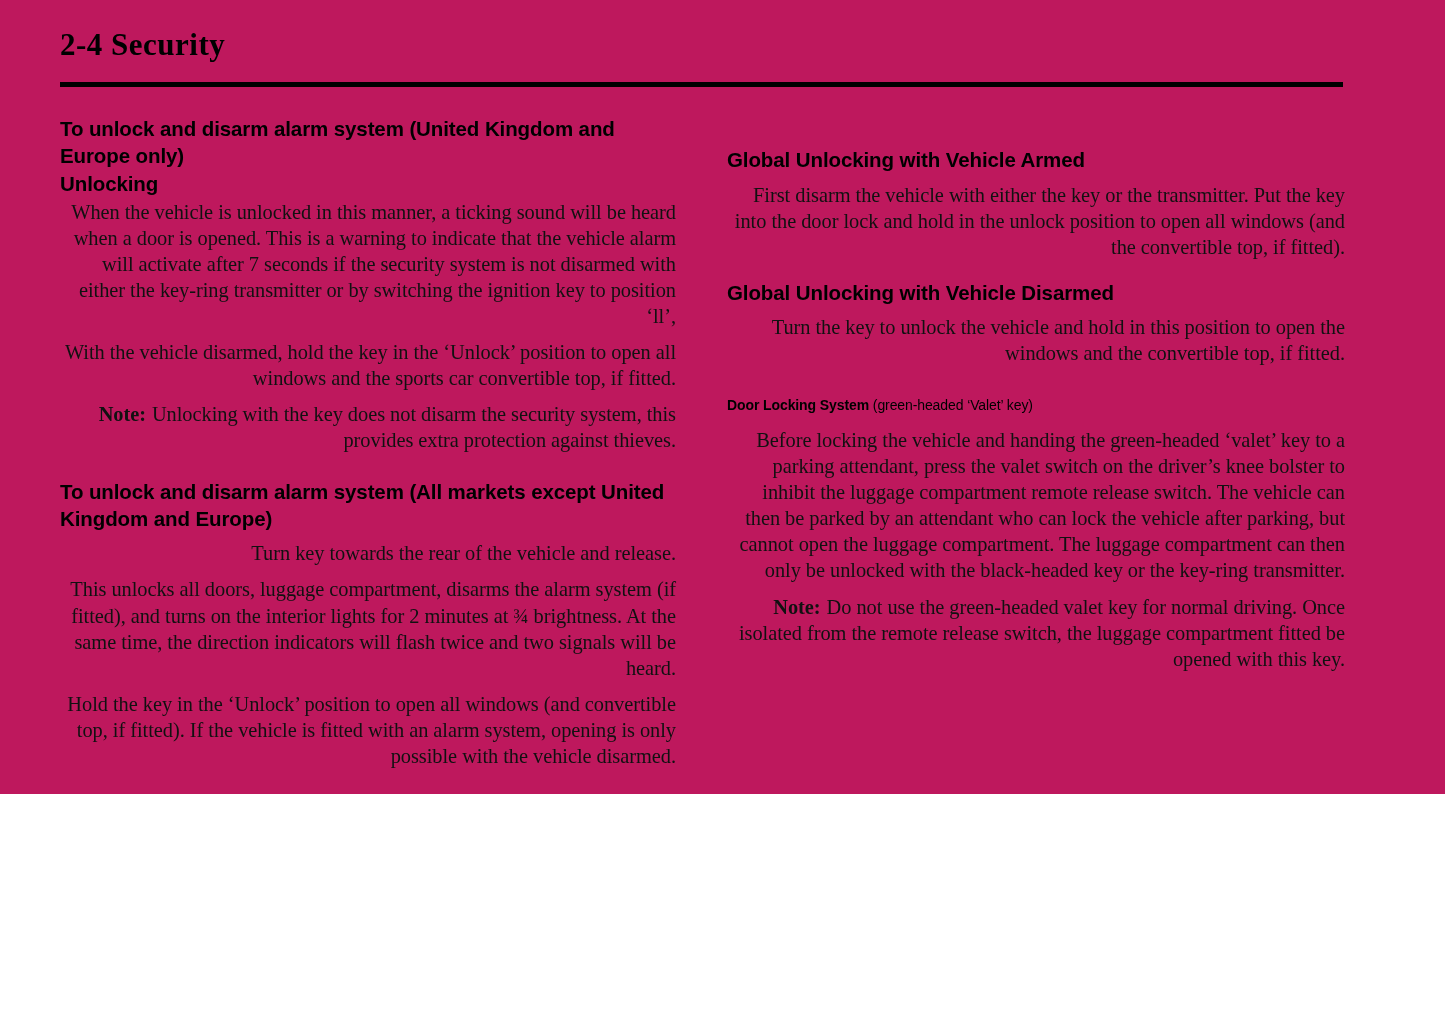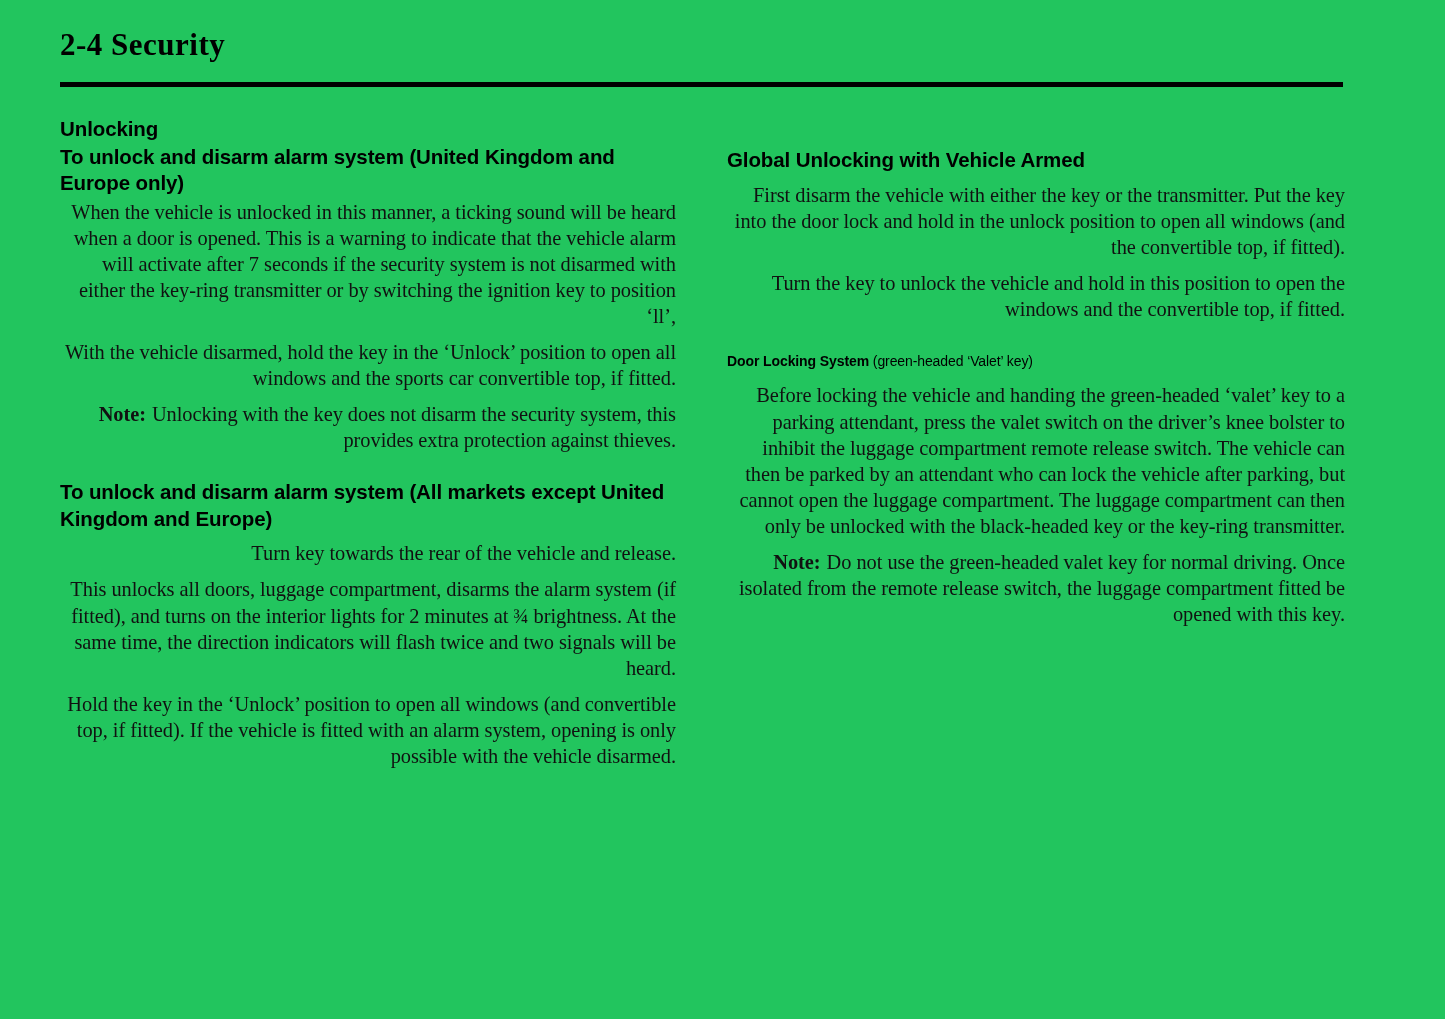--- a/index.html
+++ b/index.html
@@ -4,22 +4,22 @@
 <title>2-4 Security</title>
 <style>
   html, body {
     margin: 0;
     padding: 0;
     background: #ffffff;
   }
   .page {
     position: relative;
     width: 1445px;
-    height: 1019px;
-    background: #22c55e;
+    height: 794px;
+    background: #be185d;
     overflow: hidden;
     font-family: "Liberation Serif", "DejaVu Serif", serif;
     color: #0a0a0a;
     -webkit-font-smoothing: antialiased;
   }
 
   
   .page-header {
     position: absolute;
     left: 60px;
@@ -111,23 +111,23 @@
 
   <div class="page-header">
     <div class="title">2-4 Security</div>
   </div>
   <div class="header-rule"></div>
 
   <div class="columns">
 
     <div class="col col-left">
 
+      <div class="h-sub">To unlock and disarm alarm system (United Kingdom and Europe only)</div>
+
       <div class="h-sub tight">Unlocking</div>
-
-      <div class="h-sub">To unlock and disarm alarm system (United Kingdom and Europe only)</div>
 
 
       <p class="body">When the vehicle is unlocked in this manner, a ticking sound will be heard when a door is opened. This is a warning to indicate that the vehicle alarm will activate after 7 seconds if the security system is not disarmed with either the key-ring transmitter or by switching the ignition key to position ‘ll’,</p>
 
       <p class="body">With the vehicle disarmed, hold the key in the ‘Unlock’ position to open all windows and the sports car convertible top, if fitted.</p>
 
       <p class="body">
         <span class="note-label">Note:</span><span class="note-gap"></span><span>Unlocking with the key does not disarm the security system, this provides extra protection against thieves.</span>
       </p>
 
@@ -140,20 +140,21 @@
       <p class="body last">Hold the key in the ‘Unlock’ position to open all windows (and convertible top, if fitted). If the vehicle is fitted with an alarm system, opening is only possible with the vehicle disarmed.</p>
 
     </div>
 
     <div class="col col-right">
 
       <div class="h-sub tight">Global Unlocking with Vehicle Armed</div>
 
       <p class="body gap-top">First disarm the vehicle with either the key or the transmitter. Put the key into the door lock and hold in the unlock position to open all windows (and the convertible top, if fitted).</p>
 
+      <div class="h-sub spaced-above">Global Unlocking with Vehicle Disarmed</div>
 
       <p class="body gap-top">Turn the key to unlock the vehicle and hold in this position to open the windows and the convertible top, if fitted.</p>
 
       <div class="h-mixed">
         <span class="bold">Door Locking System</span><span> (green-headed ‘Valet’ key)</span>
       </div>
 
       <p class="body gap-top">Before locking the vehicle and handing the green-headed ‘valet’ key to a parking attendant, press the valet switch on the driver’s knee bolster to inhibit the luggage compartment remote release switch. The vehicle can then be parked by an attendant who can lock the vehicle after parking, but cannot open the luggage compartment. The luggage compartment can then only be unlocked with the black-headed key or the key-ring transmitter.</p>
 
       <p class="body last">

